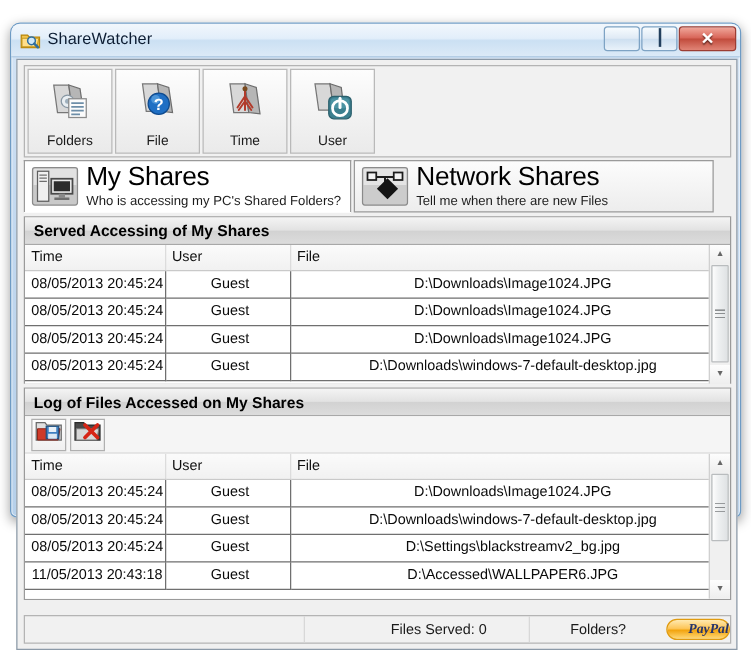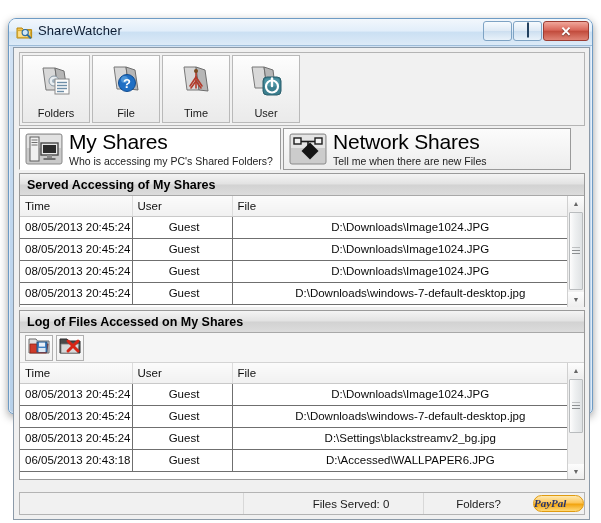--- a/index.html
+++ b/index.html
@@ -228,21 +228,21 @@
   .sb-seg { height: 100%; display: flex; align-items: center; justify-content: center; padding-left: 35px; }
   .sb-left { flex: 1 1 auto; }
   .sb-files { width: 180px; font-size: 11.5px; color: #1a1a1a; border-left: 1px solid #d8d8d8; }
   .sb-donate { width: 75px; font-size: 11.5px; color: #1a1a1a; border-left: 1px solid #d8d8d8; }
   .sb-paypal { width: 86px; }
   .paypal-btn {
     width: 74px; height: 17px;
     border-radius: 9px;
     background: linear-gradient(180deg,#ffe9b0 0%,#fdc659 45%,#f2a40f 55%,#ffd978 100%);
     border: 1px solid #e09b10;
-    display: flex; align-items: center; justify-content: flex-start;
+    display: flex; align-items: center; justify-content: flex-end;
     cursor: default;
   }
   .paypal-btn .pp {
     font-family: "Liberation Serif", serif;
     font-style: italic; font-weight: bold; font-size: 11px;
     color: #27346a; line-height: 1;
   }
 </style>
 </head>
 <body>
@@ -483,21 +483,21 @@
                 <td>08/05/2013 20:45:24</td>
                 <td>Guest</td>
                 <td>D:\Downloads\windows-7-default-desktop.jpg</td>
               </tr>
               <tr>
                 <td>08/05/2013 20:45:24</td>
                 <td>Guest</td>
                 <td>D:\Settings\blackstreamv2_bg.jpg</td>
               </tr>
               <tr>
-                <td>06/05/2013 20:43:18</td>
+                <td>11/05/2013 20:43:18</td>
                 <td>Guest</td>
                 <td>D:\Accessed\WALLPAPER6.JPG</td>
               </tr>
             </tbody>
           </table>
           <div class="vscroll">
             <div class="vs-arrow up">▲</div>
             <div class="vs-thumb" style="top:16px; height:54px;">
               <span class="vs-grip"></span>
             </div>

